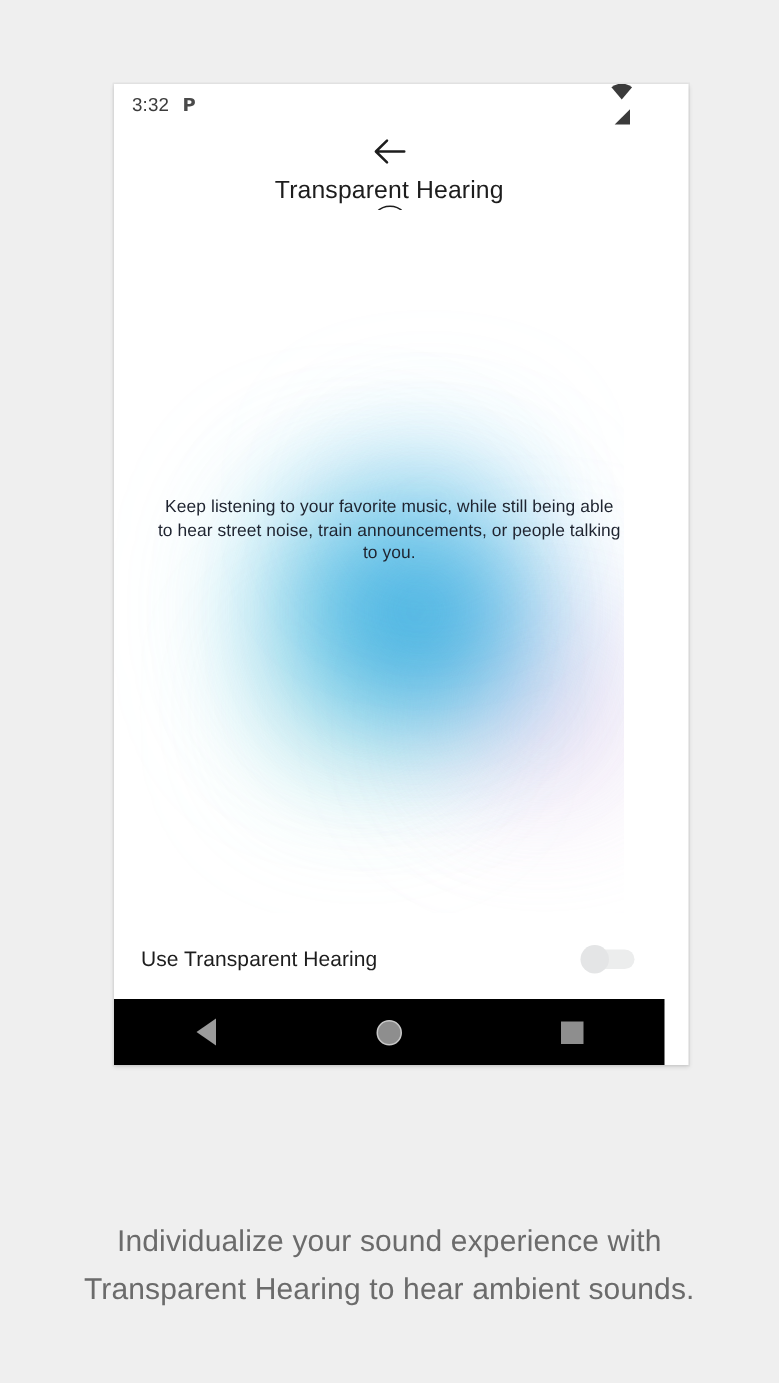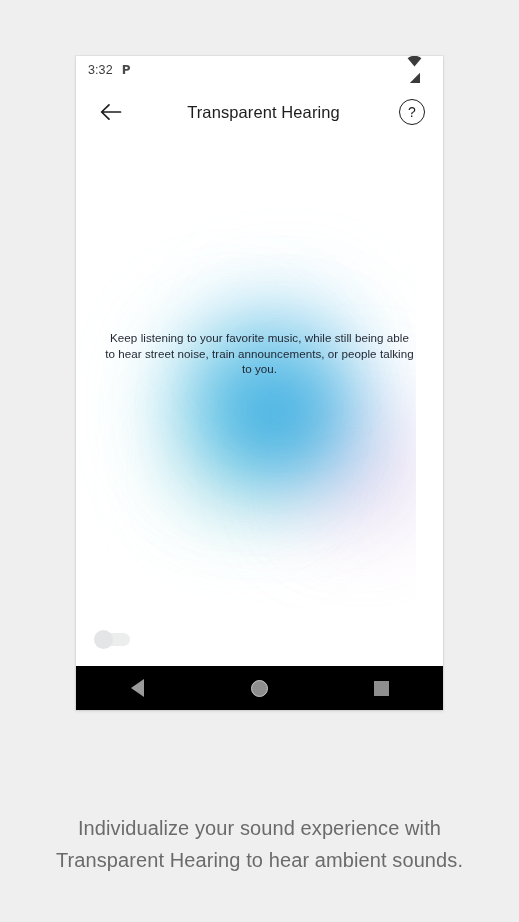--- a/index.html
+++ b/index.html
@@ -18,20 +18,21 @@
   
   #phone {
     position: absolute;
     left: 76px;
     top: 56px;
     width: 367px;
     height: 654px;
     background: #ffffff;
     overflow: hidden;
     box-shadow: 0 1px 3px rgba(0,0,0,0.13), 0 0 0 1px rgba(0,0,0,0.04);
+    padding-left: 16px;
   }
 
   
   #status-bar {
     position: absolute;
     left: 0; top: 0;
     width: 367px;
     height: 28px;
     display: flex;
     align-items: center;
@@ -74,20 +75,21 @@
   #app-bar {
     position: absolute;
     left: 0; top: 28px;
     width: 367px;
     height: 56px;
     display: flex;
     align-items: center;
     box-sizing: border-box;
     padding: 0 18px;
     background: #ffffff;
+    flex-direction: column;
   }
   #back-button {
     width: 34px; height: 34px;
     display: flex; align-items: center; justify-content: center;
     cursor: pointer;
     flex: 0 0 auto;
   }
   #app-title {
     flex: 1 1 auto;
     text-align: center;
@@ -329,20 +331,21 @@
     <div class="blob" id="blob-teal"></div>
     <div class="blob" id="blob-pink"></div>
     <div class="blob" id="blob-core"></div>
     <div class="blob" id="blob-deep"></div>
     <div class="blob" id="blob-top"></div>
     <div id="hero-text">Keep listening to your favorite music, while still being able to hear street noise, train announcements, or people talking to you.</div>
   </div>
 
   <div id="settings">
     <div class="setting-row">
+      <span class="setting-label">Use Transparent Hearing</span>
       <span class="switch off">
         <span class="track"></span>
         <span class="knob"></span>
       </span>
     </div>
     <div class="setting-row">
       <span class="setting-label">Keep music playing</span>
       <span class="switch on">
         <span class="track"></span>
         <span class="knob"></span>

